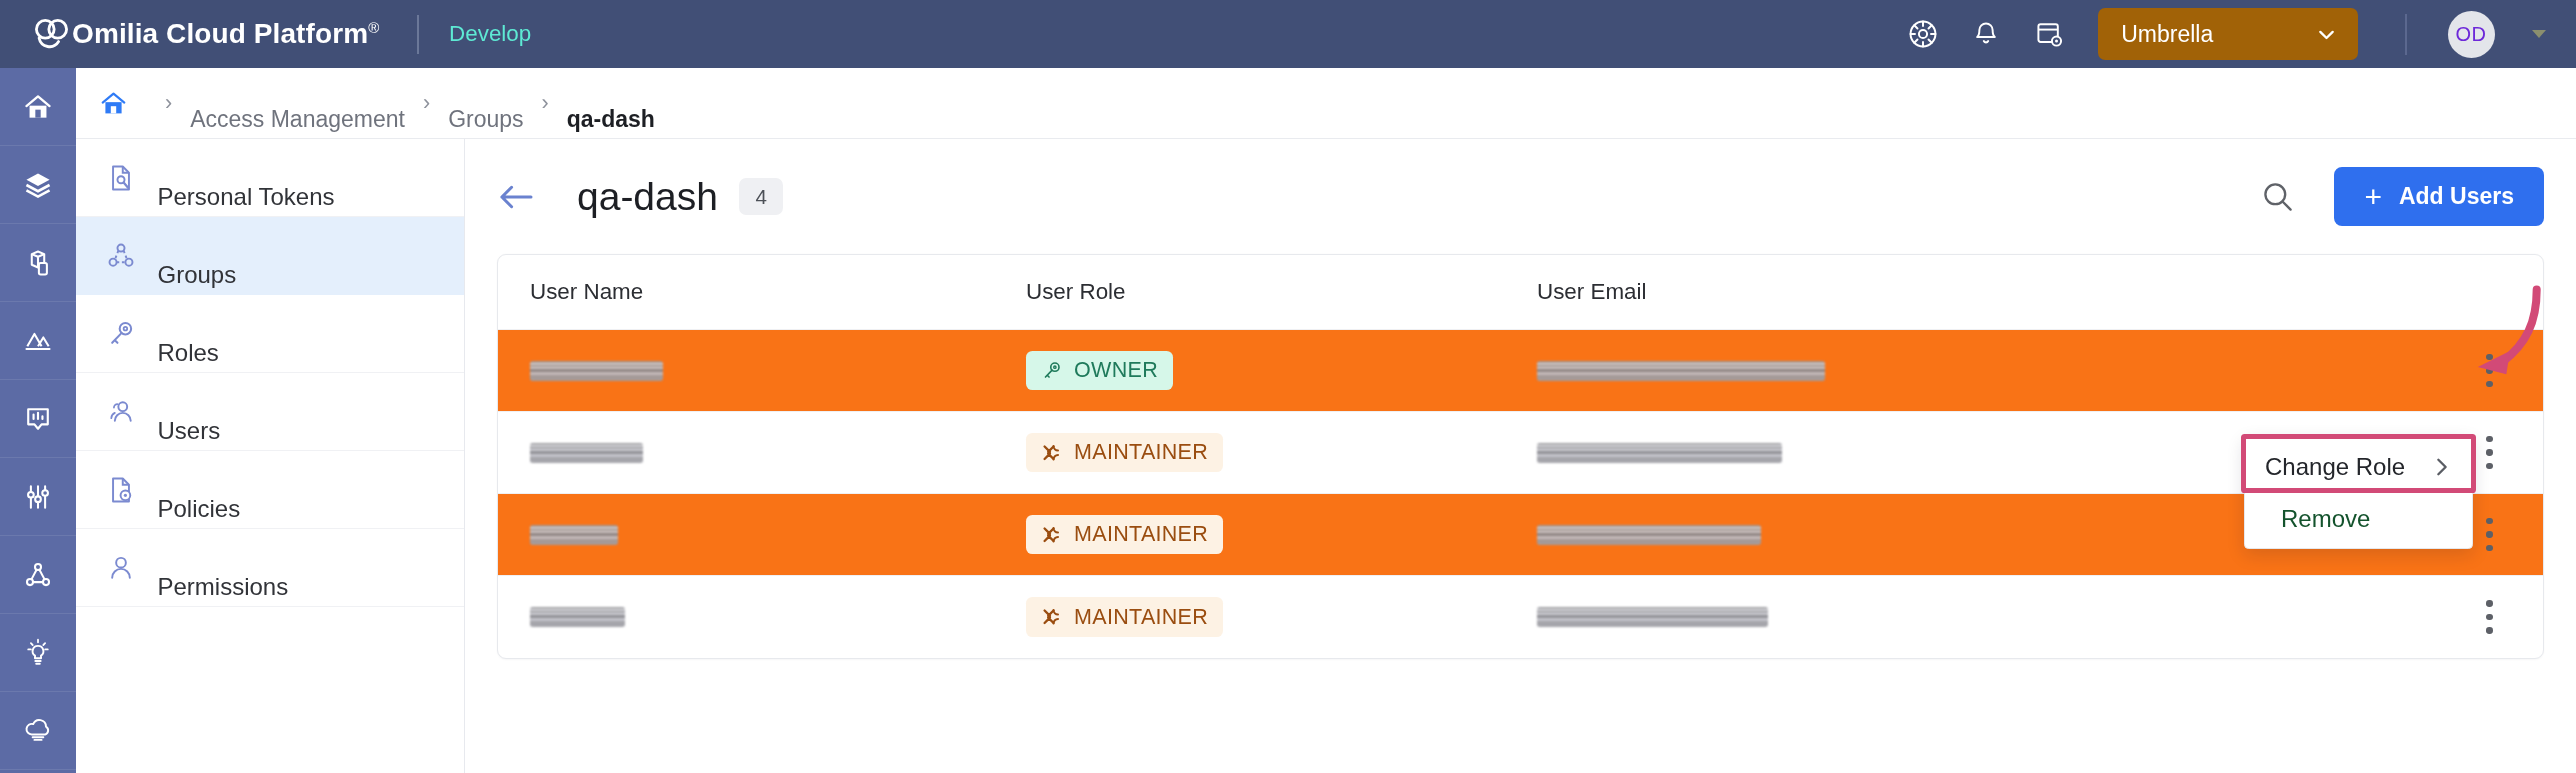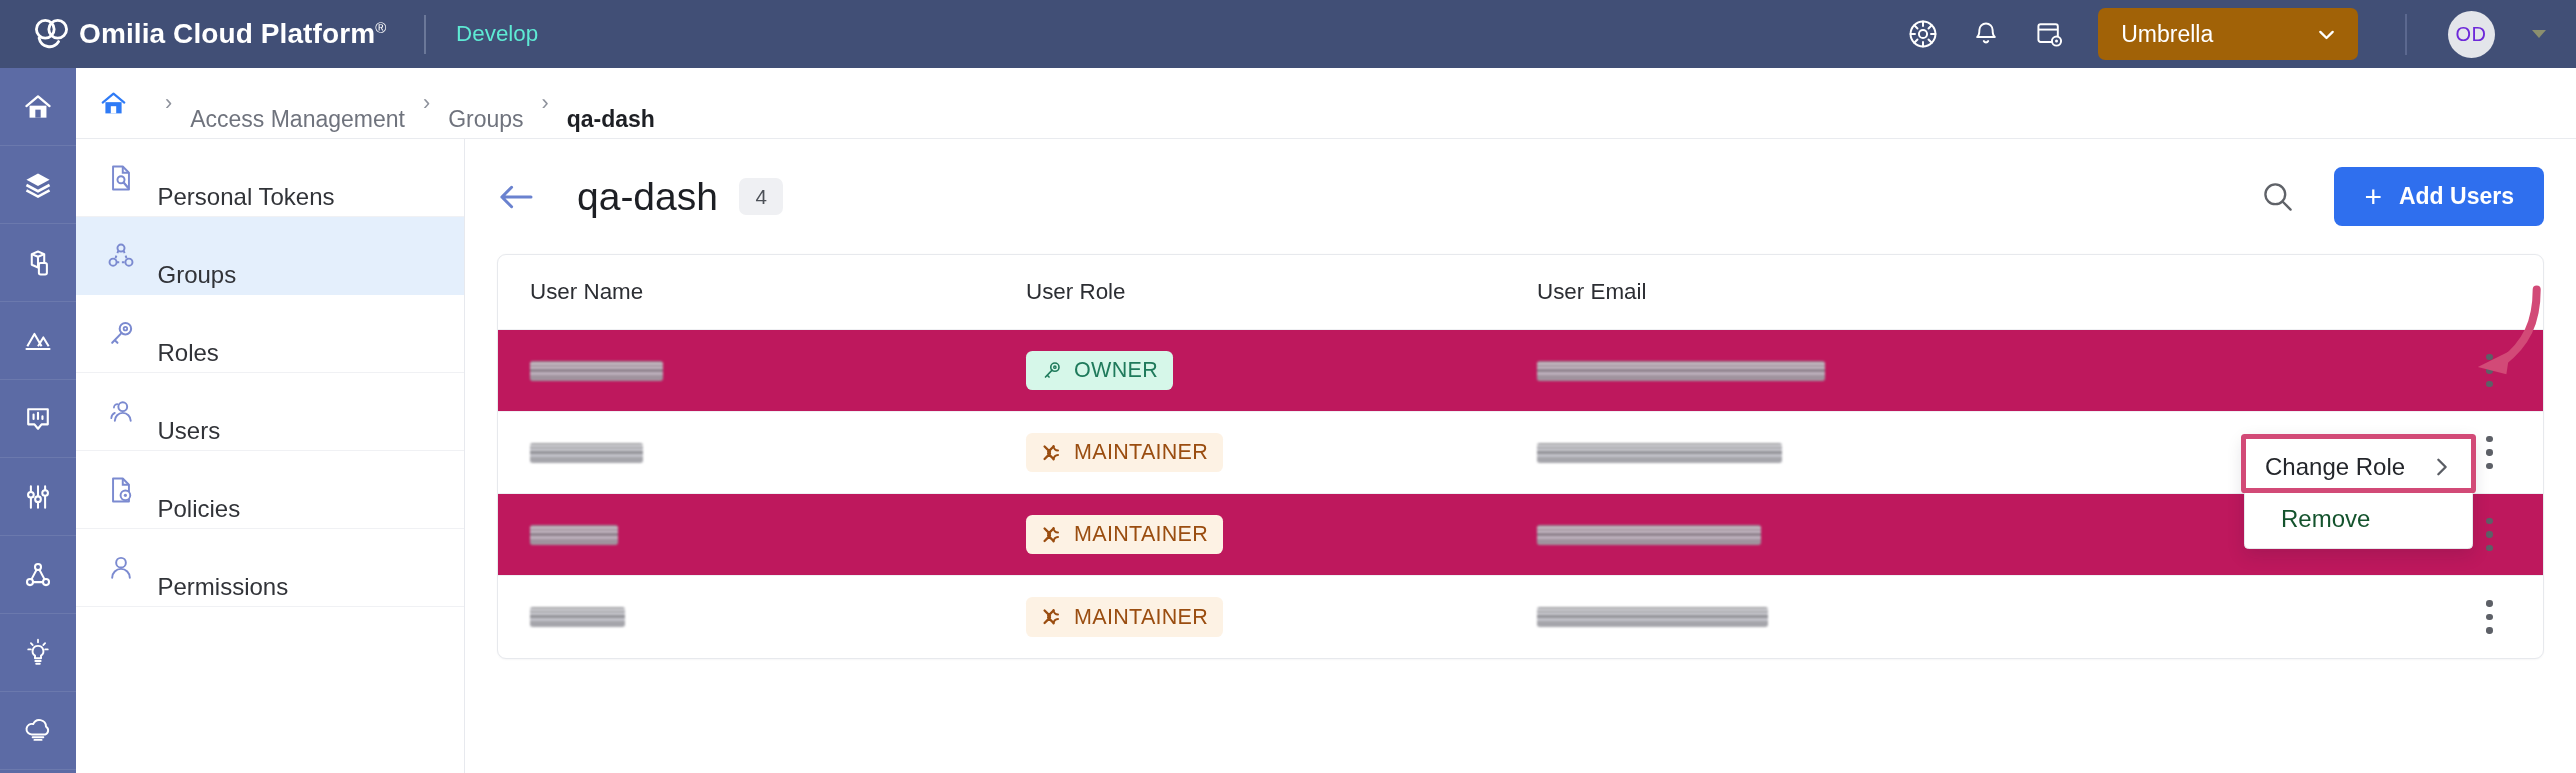--- a/index.html
+++ b/index.html
@@ -11,21 +11,21 @@
   }
 
   
   .topbar {
     position: absolute; top: 0; left: 0;
     width: 2576px; height: 68px;
     background: #414f76;
     display: flex; align-items: center;
     z-index: 40;
   }
-  .brand { display: flex; align-items: center; padding-left: 32px; gap: 8px; }
+  .brand { display: flex; align-items: center; padding-left: 32px; gap: 1px; }
   .brand-logo { width: 39px; height: 39px; display: block; }
   .brand-title {
     color: #ffffff; font-size: 28px; font-weight: bold;
     letter-spacing: 0.1px; white-space: nowrap;
   }
   .brand-title sup { font-size: 15px; font-weight: normal; vertical-align: super; }
   .topbar-div {
     width: 1.8px; height: 39px; background: #6b7899;
     margin: 0 30px 0 38px;
   }
@@ -140,21 +140,21 @@
     border-radius: 9px; overflow: visible; background: #fff;
     box-shadow: 0 0.9px 1.8px rgba(20,24,40,.04);
   }
   .trow {
     display: flex; align-items: center; height: 82px;
     border-bottom: 0.9px solid #eff0f3;
     position: relative;
   }
   .trow:last-child { border-bottom: none; }
   .trow.head { height: 75px; }
-  .trow.alt { background: #be185d; }
+  .trow.alt { background: #f97316; }
   .c-name  { width: 528px; padding-left: 32px; }
   .c-role  { width: 511px; }
   .c-email { flex: 1; }
   .c-menu  { width: 107px; display: flex; justify-content: center; }
   .th { font-size: 22.4px; color: #2c2e33; }
   .redact {
     display: inline-block; height: 20px; border-radius: 2.7px;
     background: repeating-linear-gradient(
       180deg,
       #9b9ba0 0px, #9b9ba0 1.8px,

